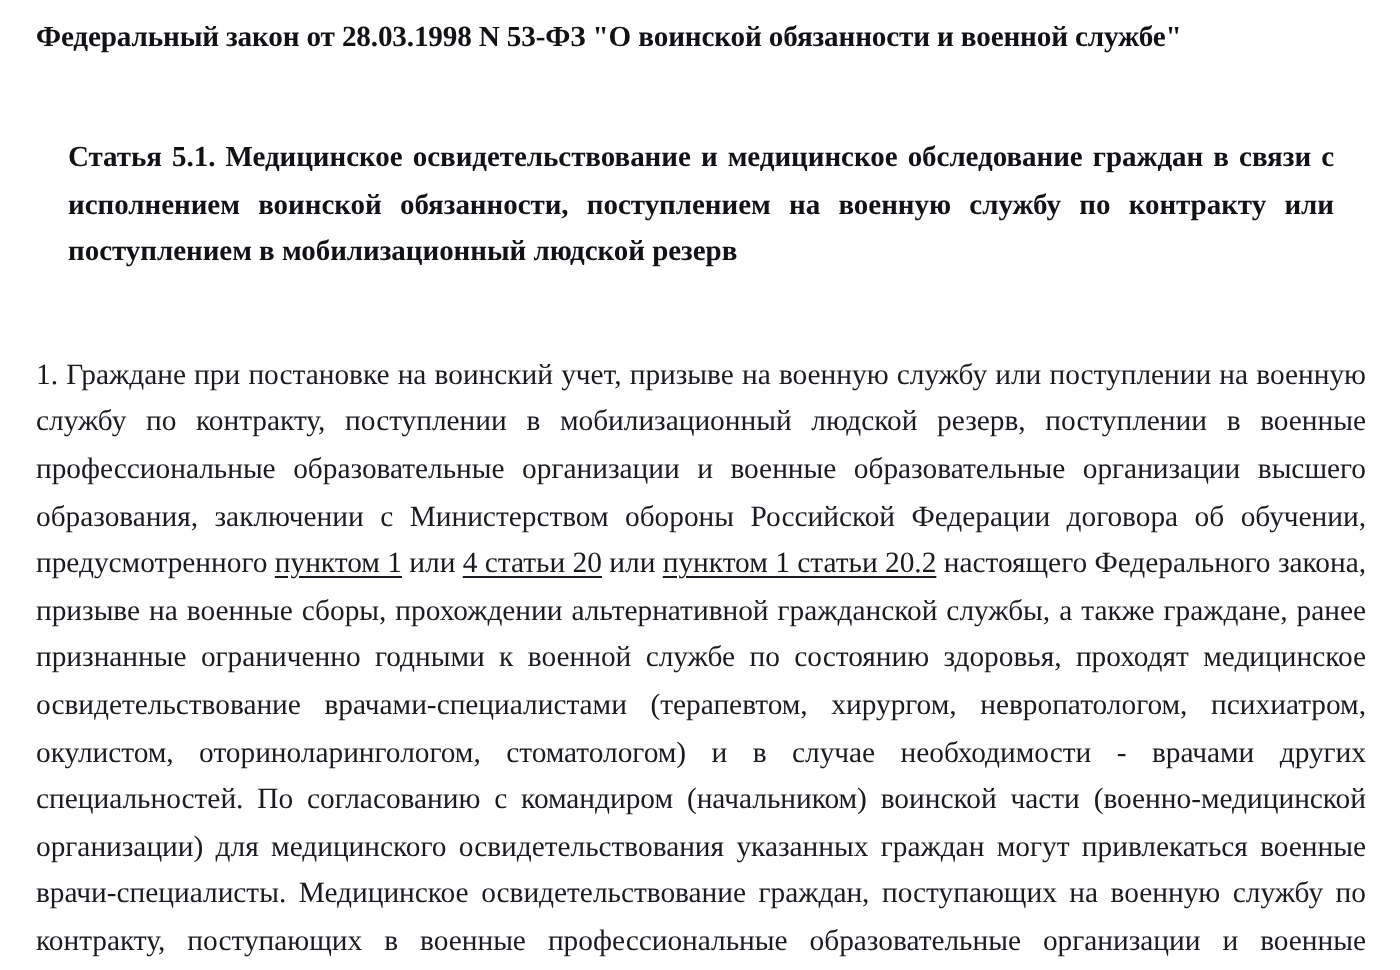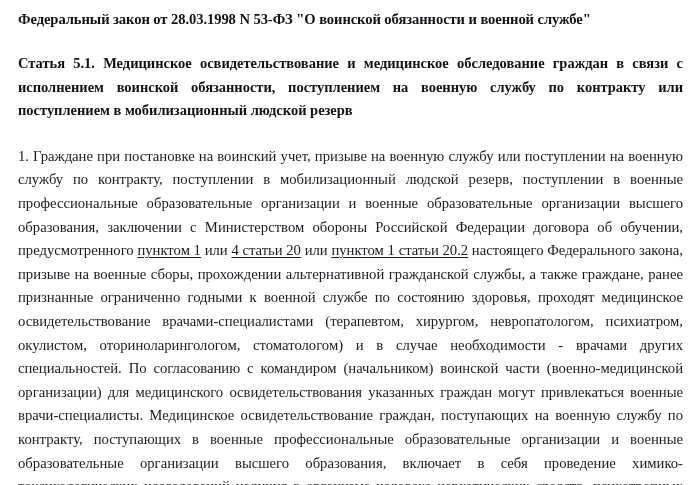--- a/index.html
+++ b/index.html
@@ -41,21 +41,21 @@
     text-align: left;
     white-space: nowrap;
     letter-spacing: -0.08px;
     color: #111216;
   }
 
   .article-heading {
     font-size: 14.5px;
     font-weight: bold;
     line-height: 23.6px;
-    margin: 0;
+    margin: 16px;
     padding-top: 21px;
     text-align: justify;
     text-align-last: left;
     color: #111216;
     letter-spacing: -0.02px;
   }
 
   .body-paragraph {
     font-size: 14.7px;
     font-weight: normal;

